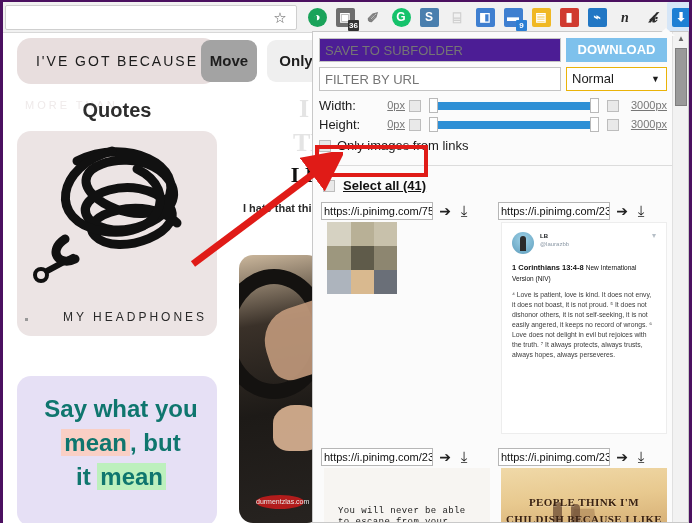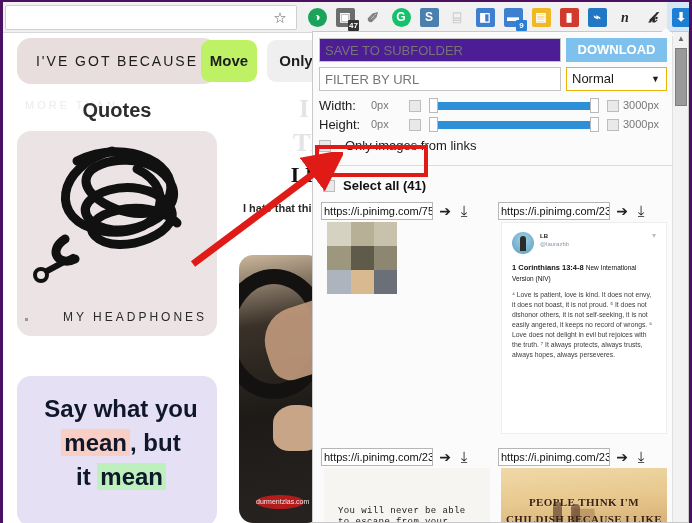--- a/index.html
+++ b/index.html
@@ -54,35 +54,35 @@
   
   #page-behind{
     position:absolute; left:0; top:31px; width:686px; height:490px;
     background:#ffffff; overflow:hidden;
   }
   .pin-card{ position:absolute; border-radius:14px; overflow:hidden; }
   #pin-thoughts{ left:14px; top:5px; width:200px; height:46px; background:#e8dede;
      font:400 14px/46px "Liberation Sans",sans-serif; color:#1b1b1b; letter-spacing:2px;
      text-align:center; }
   #btn-move{ position:absolute; left:198px; top:7px; width:56px; height:42px;
-     background:#bef264; border-radius:9px; color:#1d1d1d;
+     background:#a3a3a3; border-radius:9px; color:#1d1d1d;
      font:600 15px/42px "Liberation Sans",sans-serif; text-align:center; }
   #btn-copy{ position:absolute; left:264px; top:7px; width:58px; height:42px;
      background:#efefef; border-radius:9px; color:#1d1d1d;
      font:600 15px/42px "Liberation Sans",sans-serif; text-align:center; }
   #quotes-title{ position:absolute; left:14px; top:58px; width:200px; height:38px;
      color:#2d2d2d; font:bold 20px/38px "Liberation Sans",sans-serif; text-align:center;}
   #quotes-ghost{ position:absolute; left:22px; top:62px; width:190px; height:20px;
      color:#efeaea; font:500 11px/20px "Liberation Sans",sans-serif; letter-spacing:3px;}
   #pin-headphones{ left:14px; top:98px; width:200px; height:205px; background:#ece4e4; }
   #hp-caption{ position:absolute; left:0; bottom:12px; width:100%; text-align:center;
      color:#2a2a2a; font:400 12px/14px "Liberation Sans",sans-serif; letter-spacing:3px;padding-left:36px;}
   #pin-say{ left:14px; top:343px; width:200px; height:150px; background:#e6e0f5;
      text-align:center; padding-top:16px; }
-  #pin-say span{ display:block; color:#0f172a; font:bold 24px/34px "Liberation Sans",sans-serif;margin-left:8px;}
+  #pin-say span{ display:block; color:#0f766e; font:bold 24px/34px "Liberation Sans",sans-serif;margin-left:8px;}
   .hl-pink{ background:#f9cfc5; padding:0 3px; }
   .hl-green{ background:#bdf0bd; padding:0 3px; }
   #pin-steering{ left:236px; top:222px; width:82px; height:268px;
      background:linear-gradient(170deg,#cbb79c 0%,#3a3129 26%,#1d1a17 58%,#272320 100%);}
   #steer-arm{ position:absolute; left:26px; top:52px; width:66px; height:70px;
      background:#c29a7c; border-radius:50% 10% 40% 30%; transform:rotate(-18deg); opacity:.9;}
   #steer-hand{ position:absolute; left:34px; top:150px; width:54px; height:46px;
      background:#d8b191; border-radius:40% 50% 45% 30%; opacity:.92;}
   #steer-wheel{ position:absolute; left:-20px; top:14px; width:110px; height:130px;
      border:15px solid #141210; border-radius:50%; }
@@ -108,37 +108,37 @@
   #btn-download{ width:101px; height:24px; background:#7ec1ec; color:#fff;
      font:bold 13px/24px "Liberation Sans",sans-serif; text-align:center; border:none;}
   #inp-filter{ flex:1; height:24px; background:#fff; border:1px solid #c4c4c4;
      font:13px/22px "Liberation Sans",sans-serif; color:#8a8a8a; padding:0 5px; }
   #sel-mode{ width:101px; height:24px; background:#fff; border:1px solid #eab308;
      font:13px/22px "Liberation Sans",sans-serif; color:#1b1b1b; padding:0 5px;
      position:relative; }
   #sel-mode .caret{ position:absolute; right:6px; top:0; font-size:9px; line-height:22px;}
   .srow{ display:flex; align-items:center; height:19px; gap:4px; }
   .slab{ width:48px; font:13px/19px "Liberation Sans",sans-serif; color:#1b1b1b;}
-  .sval{ width:34px; font:11px/19px "Liberation Sans",sans-serif;
-         color:#777; }
+  .sval{ width:34px; text-align:right; font:11px/19px "Liberation Sans",sans-serif;
+         color:#777;text-decoration:underline; }
   .cbox{ width:12px; height:12px; background:#e9e9e9; border:1px solid #bdbdbd;
          flex:0 0 12px; }
   .slider{ position:relative; flex:1; height:15px; }
   .strack{ position:absolute; left:11px; right:11px; top:4px; height:8px;
            background:#2d8fd5; }
   .sknob{ position:absolute; top:0; width:9px; height:15px; background:#fefefe;
           border:1px solid #b9b9b9; }
   .sknob.l{ left:4px; } .sknob.r{ right:4px; }
-  .cbrow{ display:flex; align-items:center; gap:14px; height:18px; margin-top:3px;}
+  .cbrow{ display:flex; align-items:center; gap:6px; height:18px; margin-top:3px;}
   .cbrow span{ font:13px/18px "Liberation Sans",sans-serif; color:#1b1b1b; }
   #panel-divider{ position:absolute; left:0; top:133px; width:360px; height:1px;
      background:#dcdcdc;}
   #row-selectall{ position:absolute; left:10px; top:146px; display:flex;
      align-items:center; gap:8px; }
-  #row-selectall span{ font:bold 13px/16px "Liberation Sans",sans-serif; color:#111;}
+  #row-selectall span{ font:bold 13px/16px "Liberation Sans",sans-serif; color:#111;text-decoration:underline;}
 
   
   #grid{ position:absolute; left:6px; top:168px; width:354px;
      display:flex; flex-wrap:wrap; gap:0px; }
   .cell{ width:177px; }
   .urlbar{ display:flex; align-items:center; height:22px; gap:5px; padding:0 2px;}
   .urlbox{ width:112px; height:18px; background:#fff; border:1px solid #b6b6b6;
      font:11px/16px "Liberation Sans",sans-serif; color:#111; padding:0 2px;
      overflow:hidden; white-space:nowrap; }
   .arr{ font:14px/18px "Liberation Sans",sans-serif; color:#222; width:14px;
@@ -255,21 +255,21 @@
 <div id="browser-chrome">
   <div id="omnibox">
     <div id="star-icon">☆</div>
   </div>
   <div id="ext-toolbar">
       <div class="ext-ico">
         <span class="glyph" style="background: rgb(26, 163, 90); border-radius: 50%;">◑</span>
       </div>
       <div class="ext-ico">
         <span class="glyph" style="background: rgb(109, 109, 109);">▣</span>
-        <span class="badge">47</span>
+        <span class="badge">36</span>
       </div>
       <div class="ext-ico">
         <span class="glyph" style="background: transparent; color: rgb(125, 125, 125); font-size: 15px;">✐</span>
       </div>
       <div class="ext-ico">
         <span class="glyph" style="background: rgb(21, 194, 107); border-radius: 50%;">G</span>
       </div>
       <div class="ext-ico">
         <span class="glyph" style="background: rgb(74, 127, 174);">S</span>
       </div>

